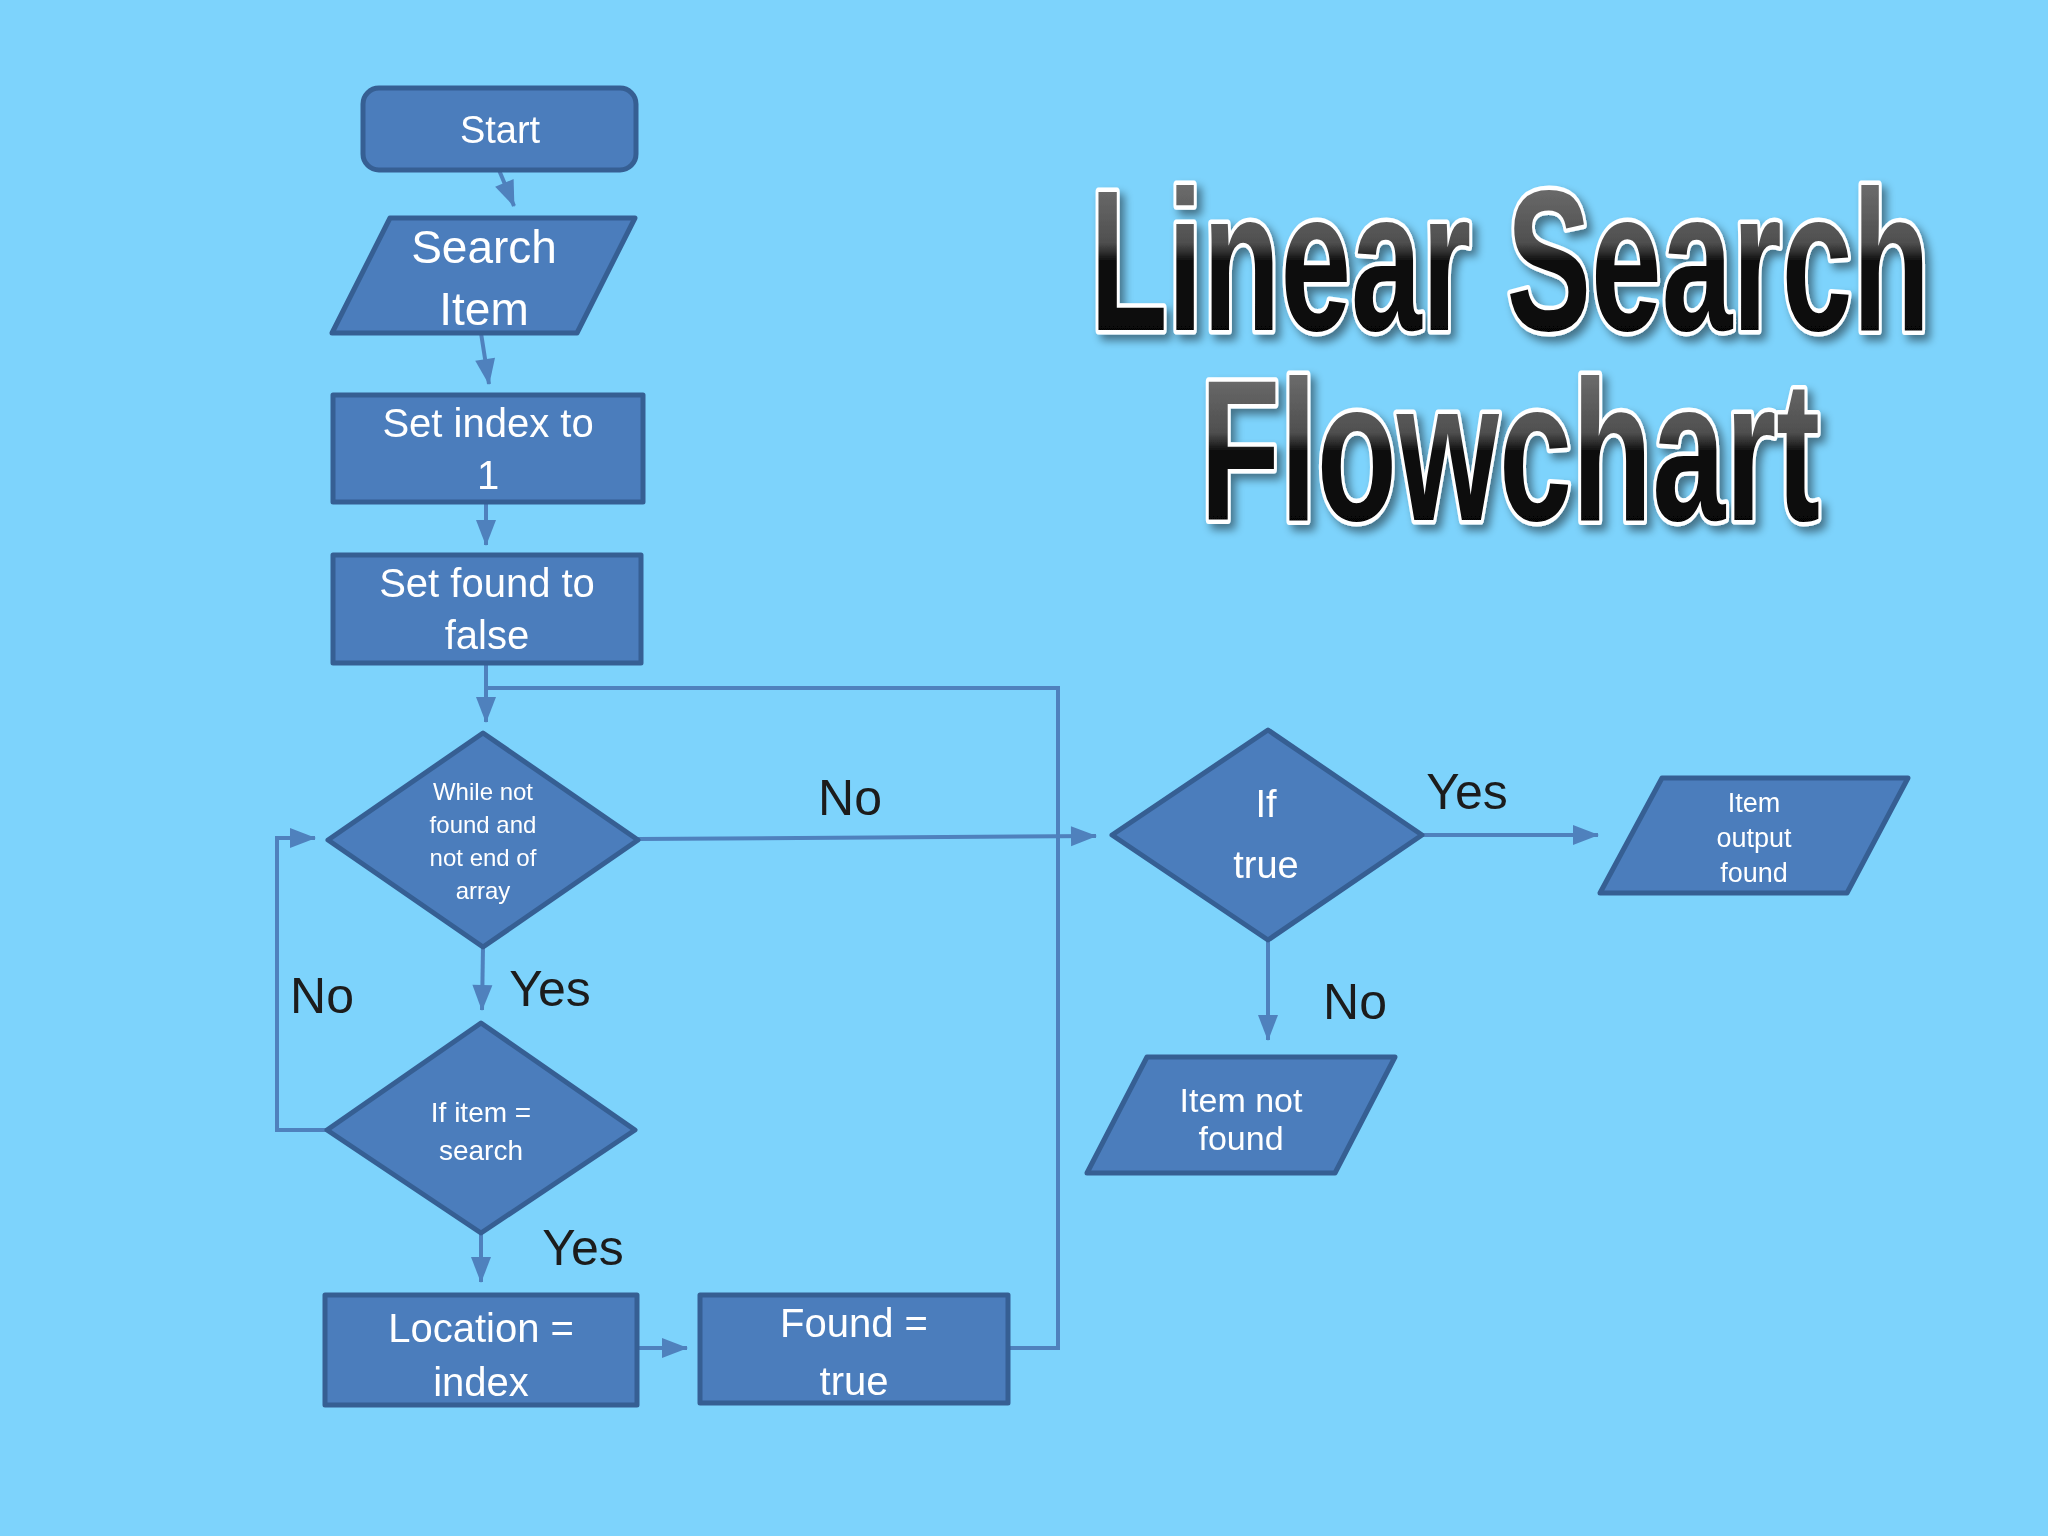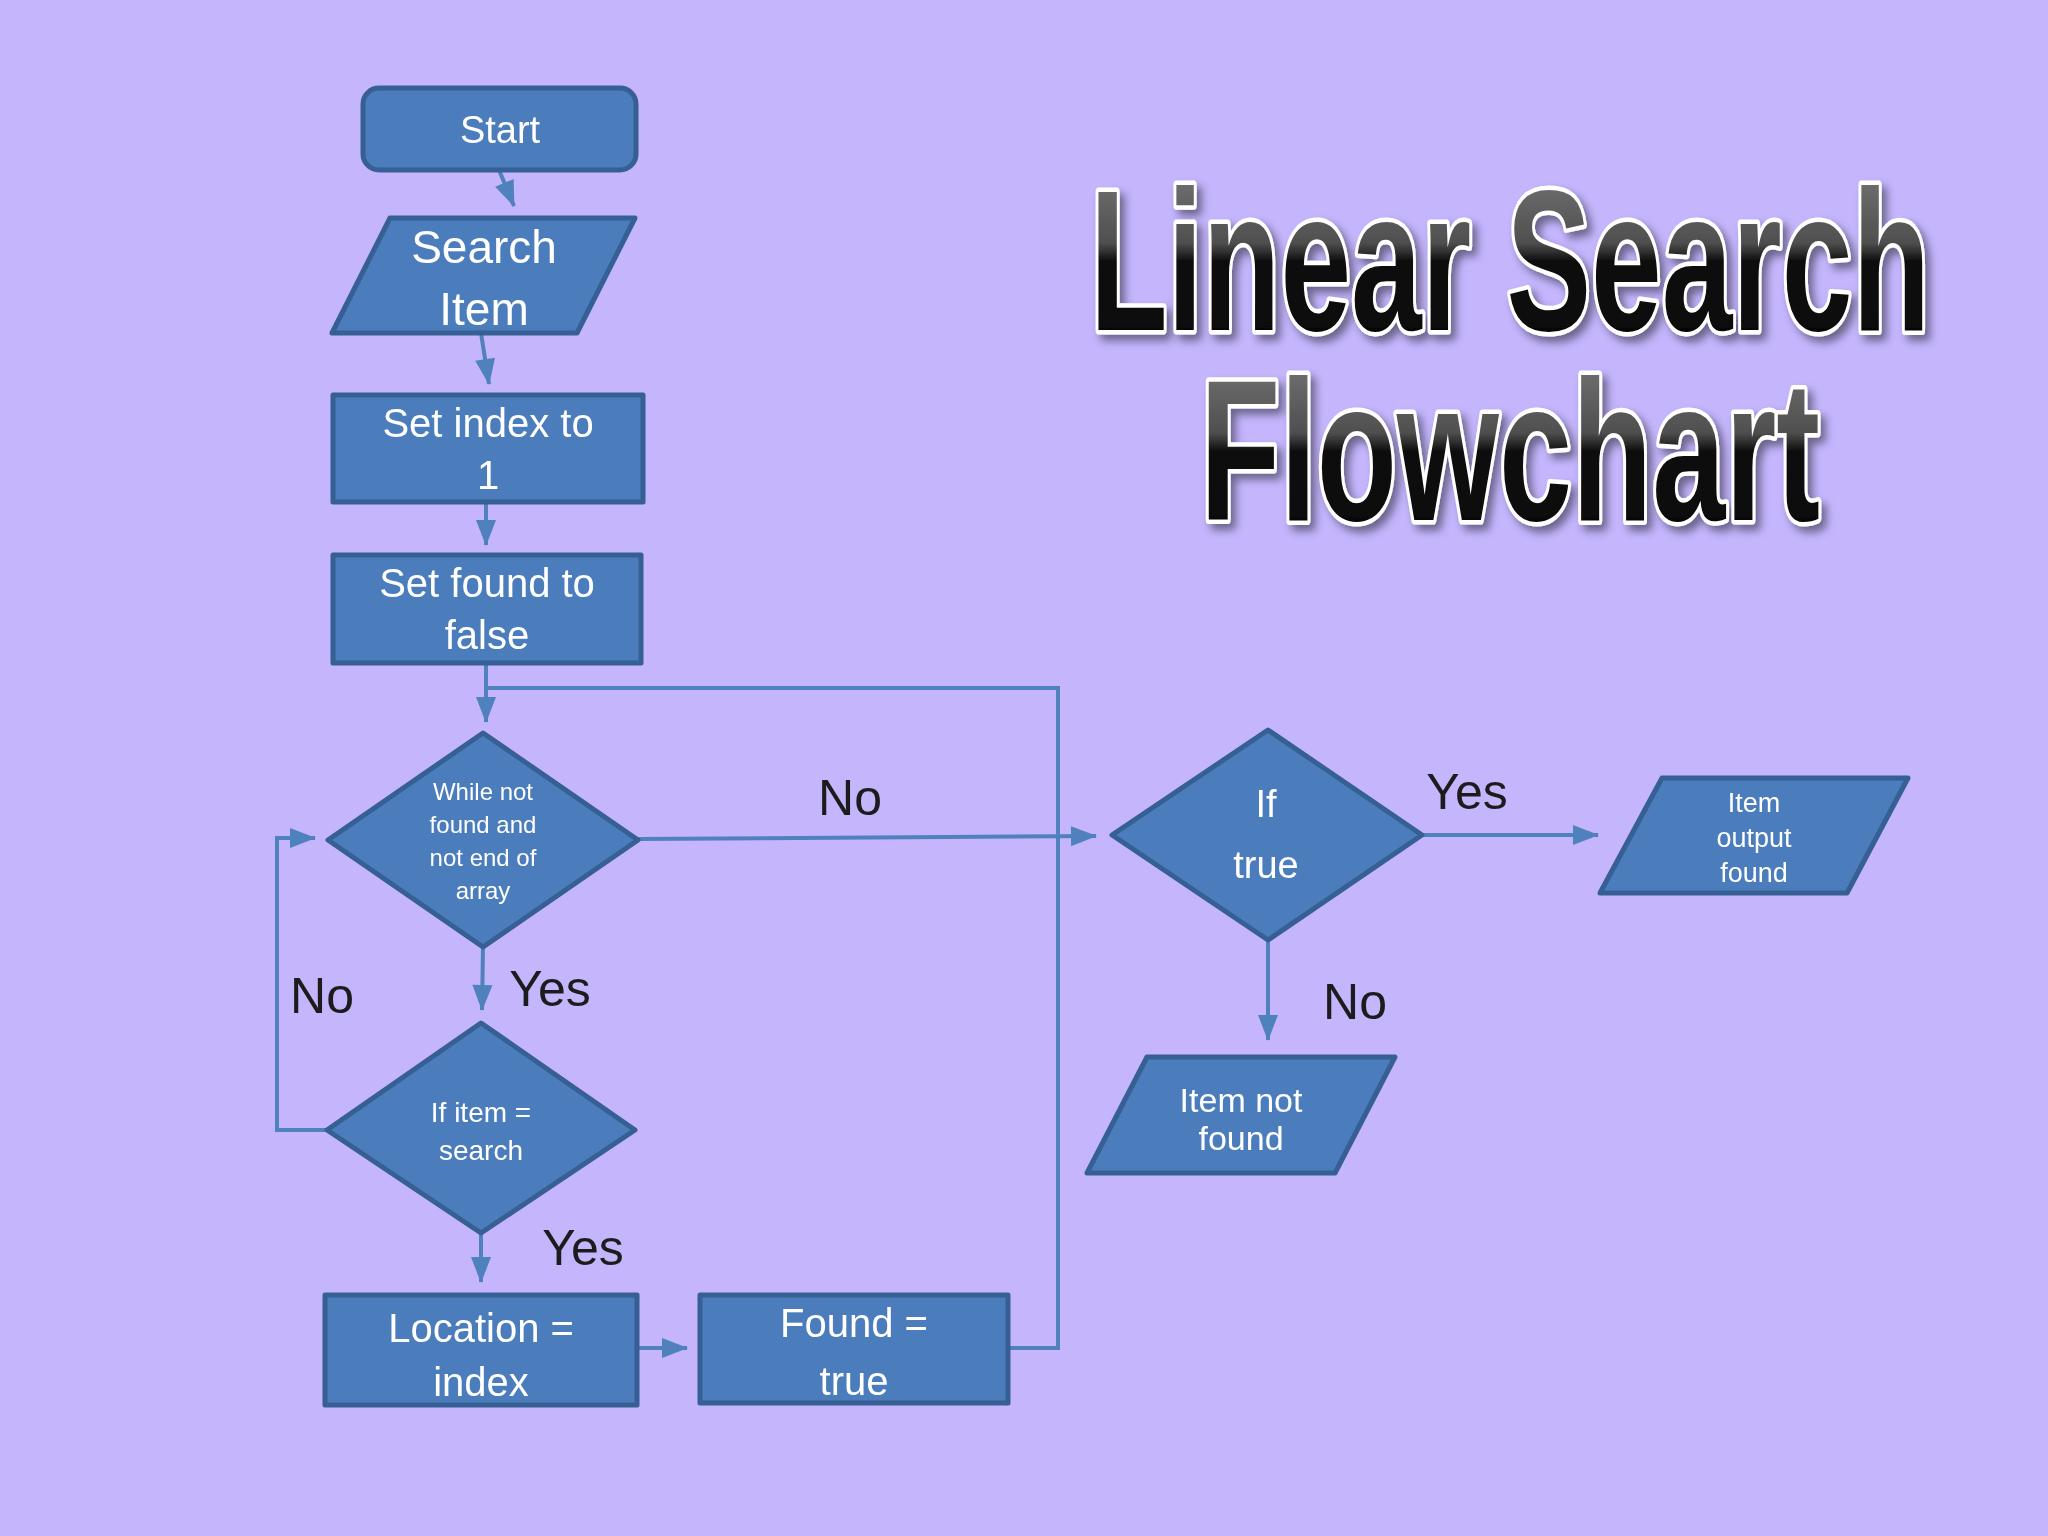--- a/index.html
+++ b/index.html
@@ -1,20 +1,20 @@
 <!DOCTYPE html>
 <html><head>
 <meta charset="utf-8">
 <style>
   html, body { margin: 0; padding: 0; background: #ffffff; }
   .stage {
     position: relative;
     width: 2048px;
     height: 1536px;
-    background: #c4b5fd;
+    background: #7dd3fc;
     overflow: hidden;
     font-family: "Liberation Sans", sans-serif;
   }
   .stage svg { position: absolute; left: 0; top: 0; }
   text { font-family: "Liberation Sans", sans-serif; }
   .node-text { font-size: 40px; }
   .node-text.sz46 { font-size: 46px; }
   .node-text.sz38 { font-size: 38px; }
   .node-text.sz34 { font-size: 34px; }
   .node-text.sz28 { font-size: 28px; }

